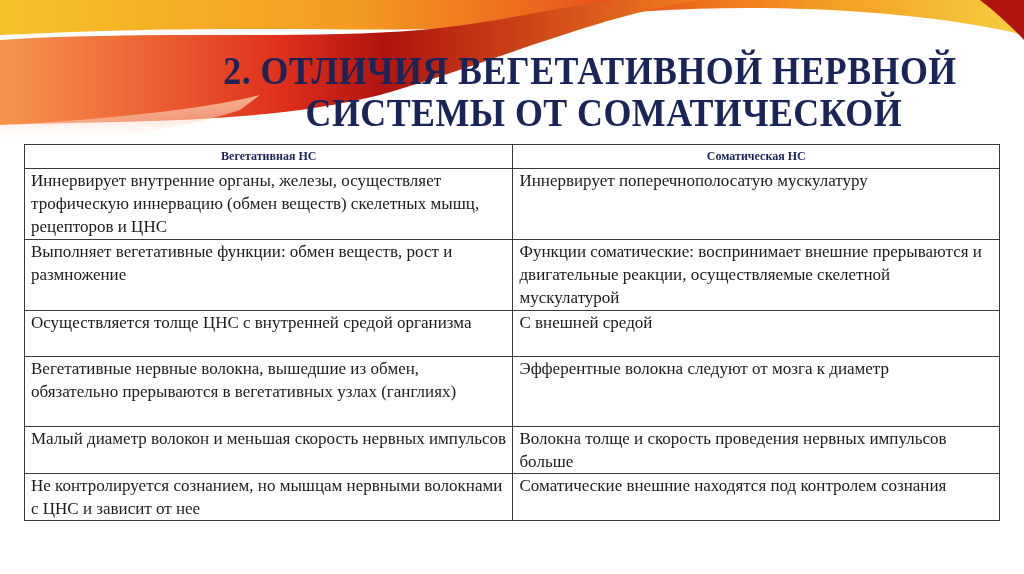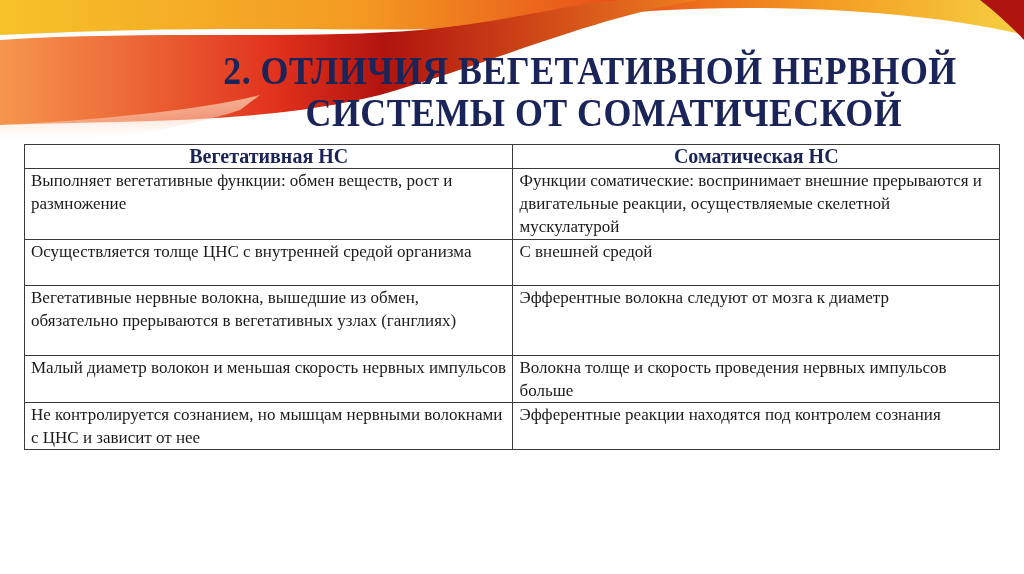--- a/index.html
+++ b/index.html
@@ -3,21 +3,21 @@
 <meta charset="utf-8">
 <style>
   html,body{margin:0;padding:0;}
   body{width:1024px;height:574px;position:relative;overflow:hidden;background:#ffffff;font-family:"Liberation Serif","DejaVu Serif",serif;}
   .swoosh{position:absolute;left:0;top:0;width:1024px;height:160px;}
   .title{position:absolute;left:190px;top:50px;width:800px;text-align:center;color:#1a2458;font-family:"Liberation Serif",serif;font-weight:bold;font-size:39px;line-height:42px;letter-spacing:0.5px;transform:scaleX(0.92);transform-origin:center top;text-transform:uppercase;}
   .title .l1{display:block;}
   .title .l2{display:block;padding-left:30px;}
   table.cmp{position:absolute;left:24px;top:144px;width:976px;border-collapse:collapse;font-family:"Liberation Serif",serif;font-size:17px;line-height:23px;color:#1b1b1b;}
   table.cmp td, table.cmp th{border:1.5px solid #3a3a3a;vertical-align:top;padding:0 6px;}
-  table.cmp th{font-weight:bold;color:#1a2458;text-align:center;height:22px;font-size:20px;}
+  table.cmp th{font-weight:bold;color:#1a2458;text-align:center;height:22px;font-size:12px;}
   table.cmp col.c1{width:489px;}
   table.cmp col.c2{width:487px;}
 </style>
 </head>
 <body>
 
 <svg class="swoosh" viewBox="0 0 1024 160" preserveAspectRatio="none">
   <defs>
     <linearGradient id="g1" x1="0" y1="0" x2="1" y2="0">
       <stop offset="0" stop-color="#f6c22a"></stop>
@@ -54,33 +54,37 @@
       <col class="c2">
     </colgroup>
   <thead>
     <tr>
       <th>Вегетативная НС</th>
       <th>Соматическая НС</th>
     </tr>
   </thead>
   <tbody>
     <tr style="height:71px">
+      <td>Иннервирует внутренние органы, железы, осуществляет трофическую иннервацию (обмен веществ) скелетных мышц, рецепторов и ЦНС</td>
+      <td>Иннервирует поперечнополосатую мускулатуру</td>
+    </tr>
+    <tr style="height:71px">
       <td>Выполняет вегетативные функции: обмен веществ, рост и размножение</td>
       <td>Функции соматические: воспринимает внешние прерываются и двигательные реакции, осуществляемые скелетной мускулатурой</td>
     </tr>
     <tr style="height:46px">
       <td>Осуществляется толще  ЦНС с внутренней средой организма</td>
       <td>С внешней средой</td>
     </tr>
     <tr style="height:70px">
       <td>Вегетативные нервные волокна, вышедшие из обмен, обязательно прерываются в вегетативных узлах (ганглиях)</td>
       <td>Эфферентные волокна следуют от мозга к диаметр</td>
     </tr>
     <tr style="height:47px">
       <td>Малый диаметр волокон и меньшая скорость нервных импульсов</td>
       <td>Волокна толще и скорость проведения нервных импульсов больше</td>
     </tr>
     <tr style="height:47px">
       <td>Не контролируется сознанием, но мышцам нервными волокнами с ЦНС и зависит от нее</td>
-      <td>Эфферентные реакции находятся под контролем сознания</td>
+      <td>Соматические внешние находятся под контролем сознания</td>
     </tr>
   </tbody>
 </table>
 
 </body></html>

